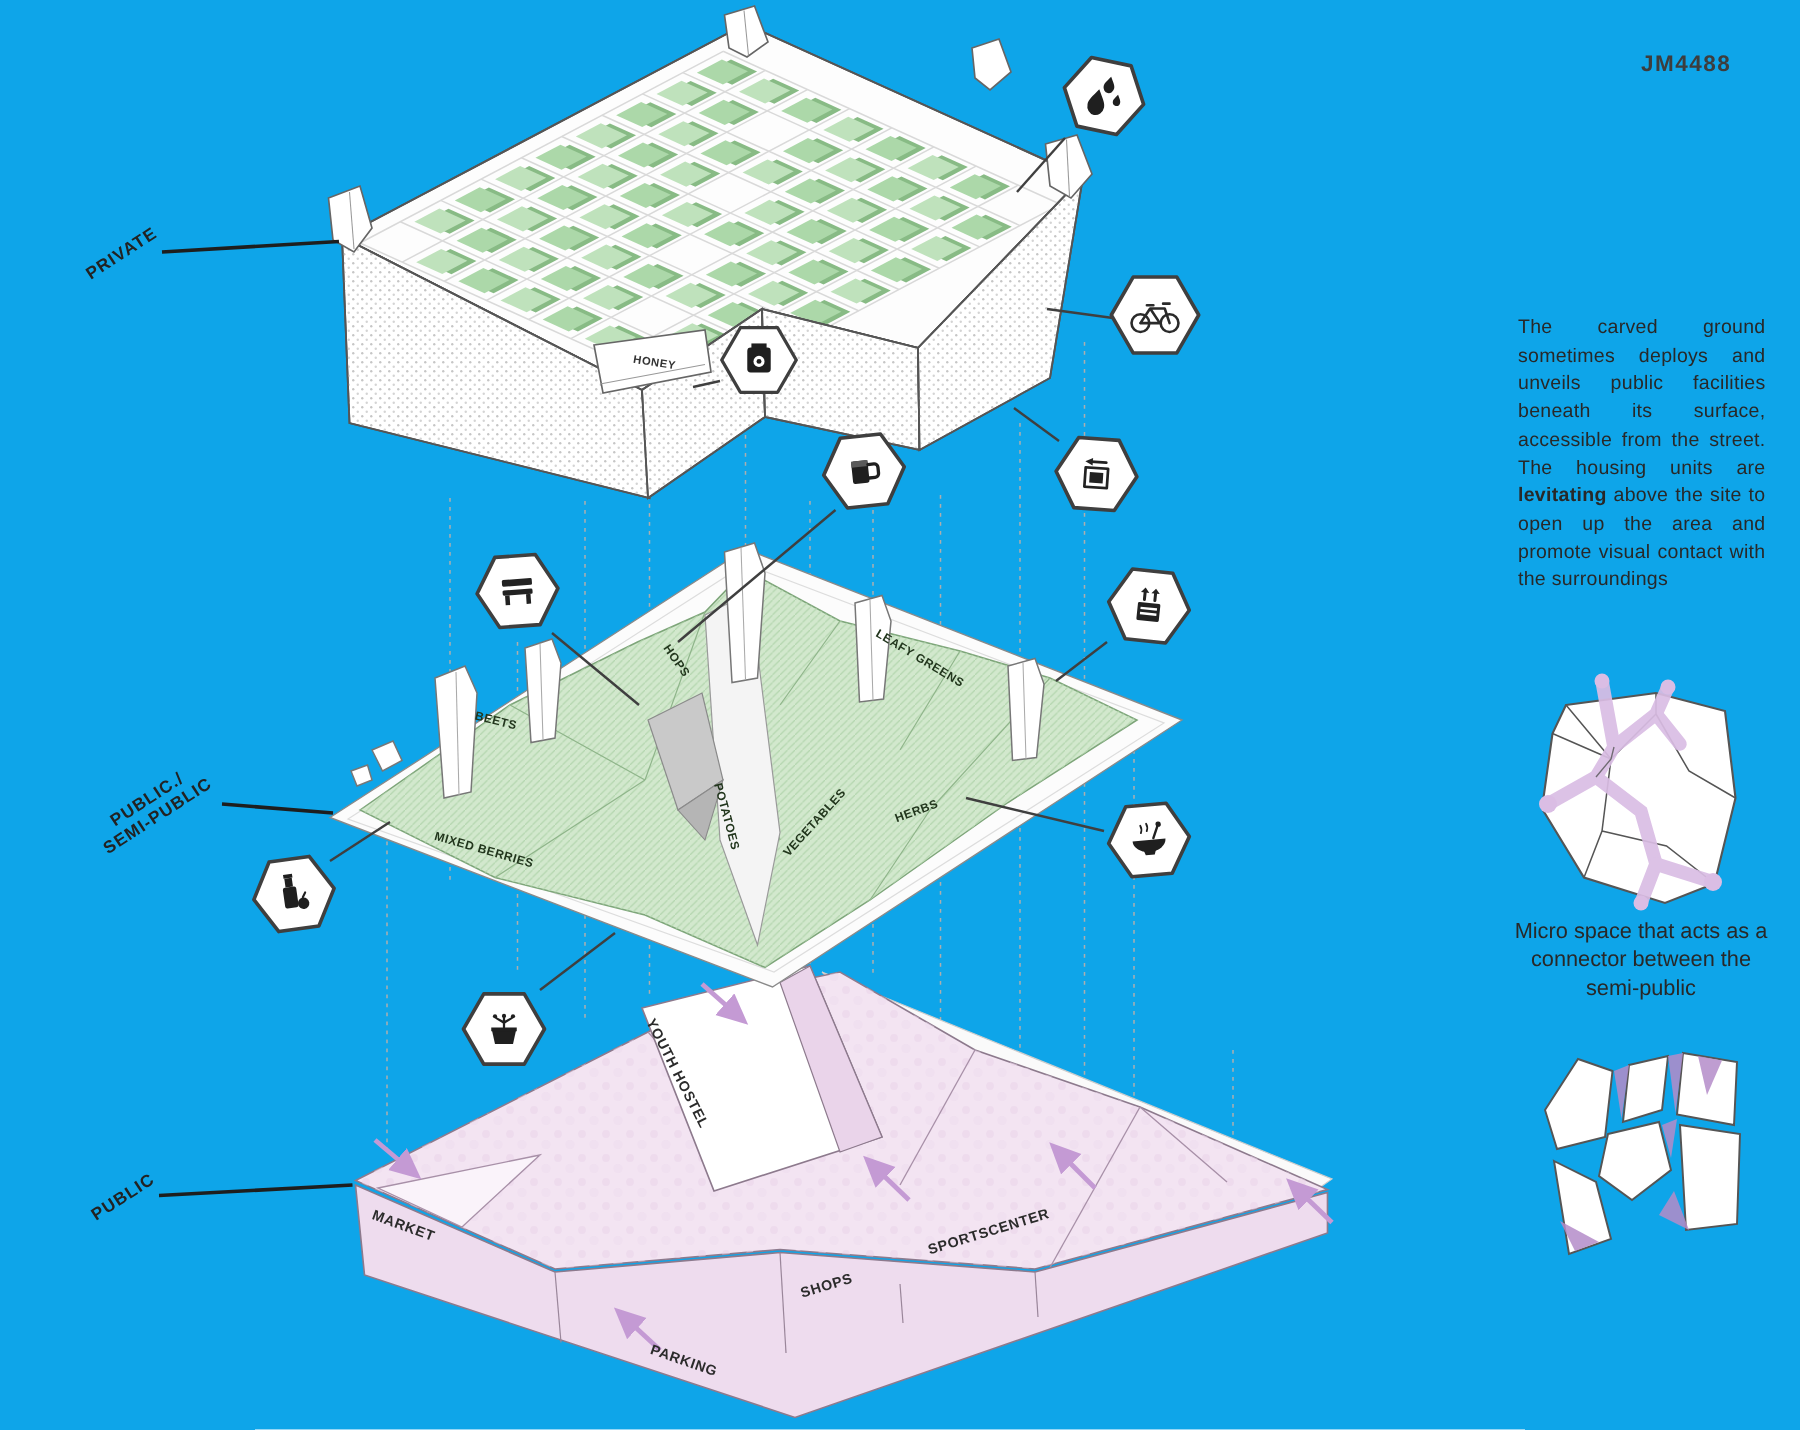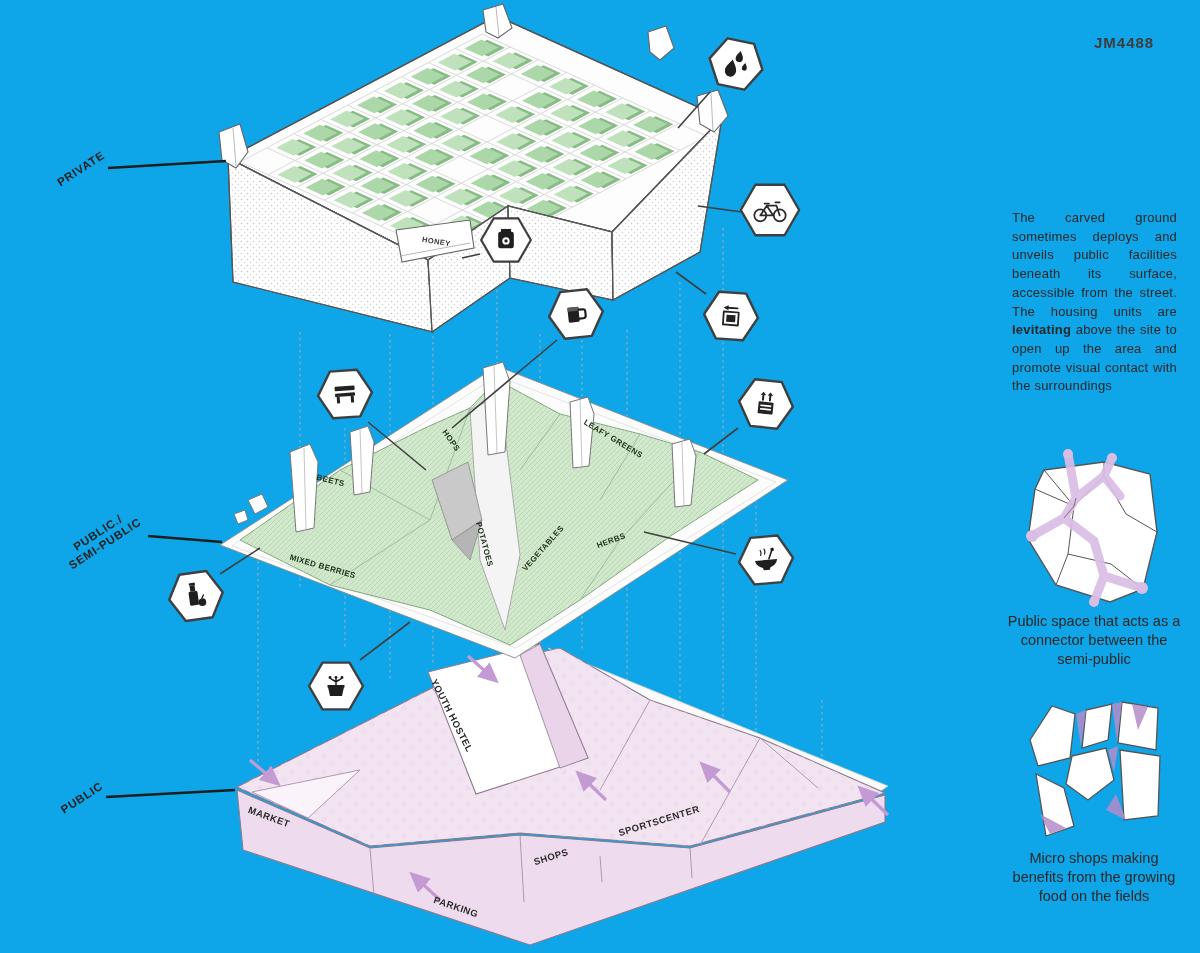--- a/index.html
+++ b/index.html
@@ -481,35 +481,34 @@
       <circle cx="16" cy="90" r="6"></circle>
         <circle cx="126" cy="142" r="6"></circle>
       <circle cx="52" cy="8" r="5"></circle>
         <circle cx="96" cy="12" r="5"></circle>
         <circle cx="78" cy="156" r="5"></circle>
     </g>
     <g stroke="#555" stroke-width="0.9" fill="none" opacity="0.8">
       <path d="M58,60 L48,72 M60,52 L58,60"></path>
     </g>
   </svg>
-  <div id="caption1" class="caption">Public space that acts as a connector between the semi-public</div>
+  <div id="caption1" class="caption">Micro space that acts as a connector between the semi-public</div>
 
   <svg id="mini2" class="mini-diagram" width="148" height="148" viewBox="0 0 148 148">
     <g fill="#ffffff" stroke="#555" stroke-width="1.3">
       <polygon points="10,42 32,8 55,16 50,60 18,68"></polygon>
       <polygon points="66,12 92,6 88,42 62,50"></polygon>
       <polygon points="102,4 138,10 136,52 98,45"></polygon>
       <polygon points="52,58 86,50 94,82 68,102 46,86"></polygon>
       <polygon points="100,52 140,58 138,118 104,122"></polygon>
       <polygon points="16,76 44,90 54,128 26,138"></polygon>
     </g>
     <g fill="#b58cc9" opacity="0.85" stroke="none">
       <polygon points="56,16 66,12 61,48"></polygon>
       <polygon points="92,6 102,4 97,44"></polygon>
       <polygon points="112,6 128,9 118,32"></polygon>
       <polygon points="88,52 98,48 94,74"></polygon>
       <polygon points="96,96 106,122 86,112"></polygon>
       <polygon points="20,116 46,130 30,136"></polygon>
     </g>
   </svg>
-  <div id="caption2" class="caption">Micro shops making benefits from the growing food on the fields</div>
 
 </div>
 
 </body></html>

